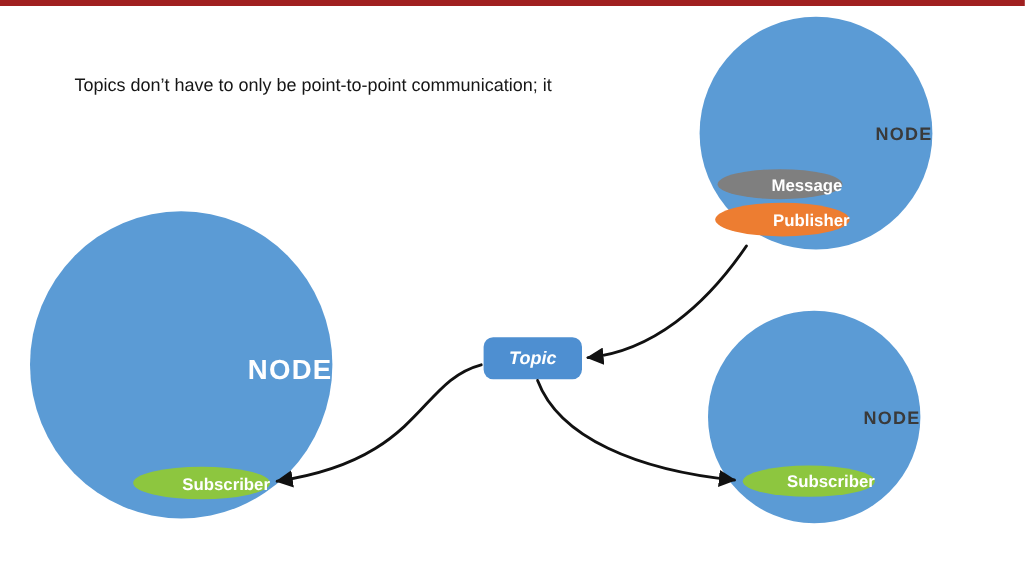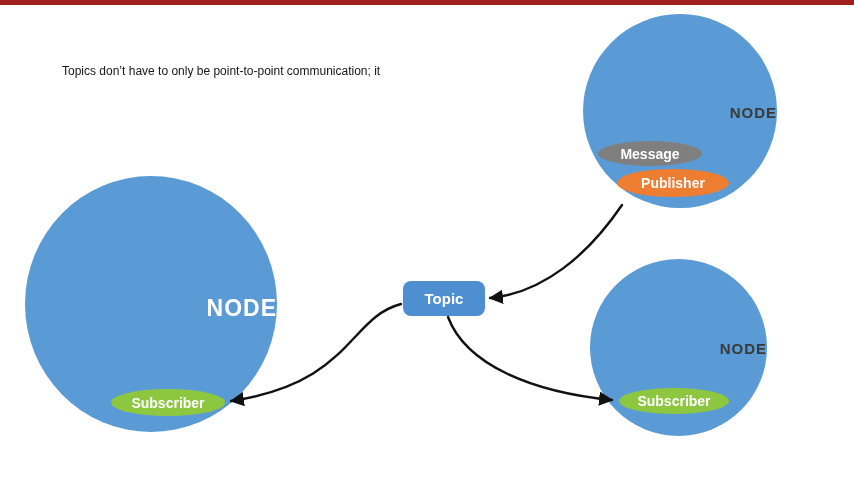--- a/index.html
+++ b/index.html
@@ -12,54 +12,54 @@
   }
   .stage { position: absolute; left: 0; top: 0; width: 854px; height: 480px; background: #fff; }
 
   .topbar {
     position: absolute; left: 0; top: 0; width: 854px; height: 5px;
     background: var(--top-bar-red, #A02020);
   }
 
   .caption {
     position: absolute; left: 62px; top: 60px;
-    font-size: 12px; line-height: 23px; color: #161616;
+    font-size: 15px; line-height: 23px; color: #161616;
   }
 
   .circle {
     position: absolute; border-radius: 50%;
     background: var(--node-blue, #5B9BD5);
   }
   .circle-left   { left: 25px;  top: 176px; width: 252px; height: 256px; }
   .circle-tright { left: 583px; top: 14px;  width: 194px; height: 194px; }
   .circle-bright { left: 590px; top: 259px; width: 177px; height: 177px; }
 
   .node-label {
     position: absolute; width: 100%; text-align: right;
     font-weight: bold; letter-spacing: 1px;
   }
   .node-label-left   { top: 119px; font-size: 23px; color: #ffffff; }
   .node-label-tright { top: 90px;  font-size: 15px; color: #3a3a3a; }
   .node-label-bright { top: 81px;  font-size: 15px; color: #3a3a3a; }
 
   .pill {
     position: absolute; border-radius: 50%;
-    display: flex; align-items: center; justify-content: center;
+    display: flex; align-items: center; justify-content: flex-end;
     font-weight: bold; font-size: 14px; color: #ffffff;
   }
   .pill-sub-left   { left: 111px; top: 389px; width: 114px; height: 27px; background: var(--subscriber-green, #8DC63F); }
   .pill-message    { left: 598px; top: 141px; width: 104px; height: 25px; background: var(--message-gray, #7F7F7F); }
-  .pill-publisher  { left: 617px; top: 169px; width: 112px; height: 28px; background: var(--publisher-orange, #ED7D31); }
+  .pill-publisher  { left: 596px; top: 169px; width: 112px; height: 28px; background: var(--publisher-orange, #ED7D31); }
   .pill-sub-bright { left: 619px; top: 388px; width: 110px; height: 26px; background: var(--subscriber-green, #8DC63F); }
 
   .topic-box {
     position: absolute; left: 403px; top: 281px; width: 82px; height: 35px;
     background: var(--topic-blue, #4E8FD1); border-radius: 8px;
     display: flex; align-items: center; justify-content: center;
-    font-weight: bold; font-size: 15px; color: #ffffff;
+    font-weight: bold; font-size: 15px; color: #ffffff; font-style: italic;
   }
 
   svg.arrows {
     position: absolute; left: 0; top: 0; width: 854px; height: 480px;
     pointer-events: none;
   }
   .arrow {
     fill: none;
     stroke: var(--arrow-black, #111111);
     stroke-width: 2.4;

